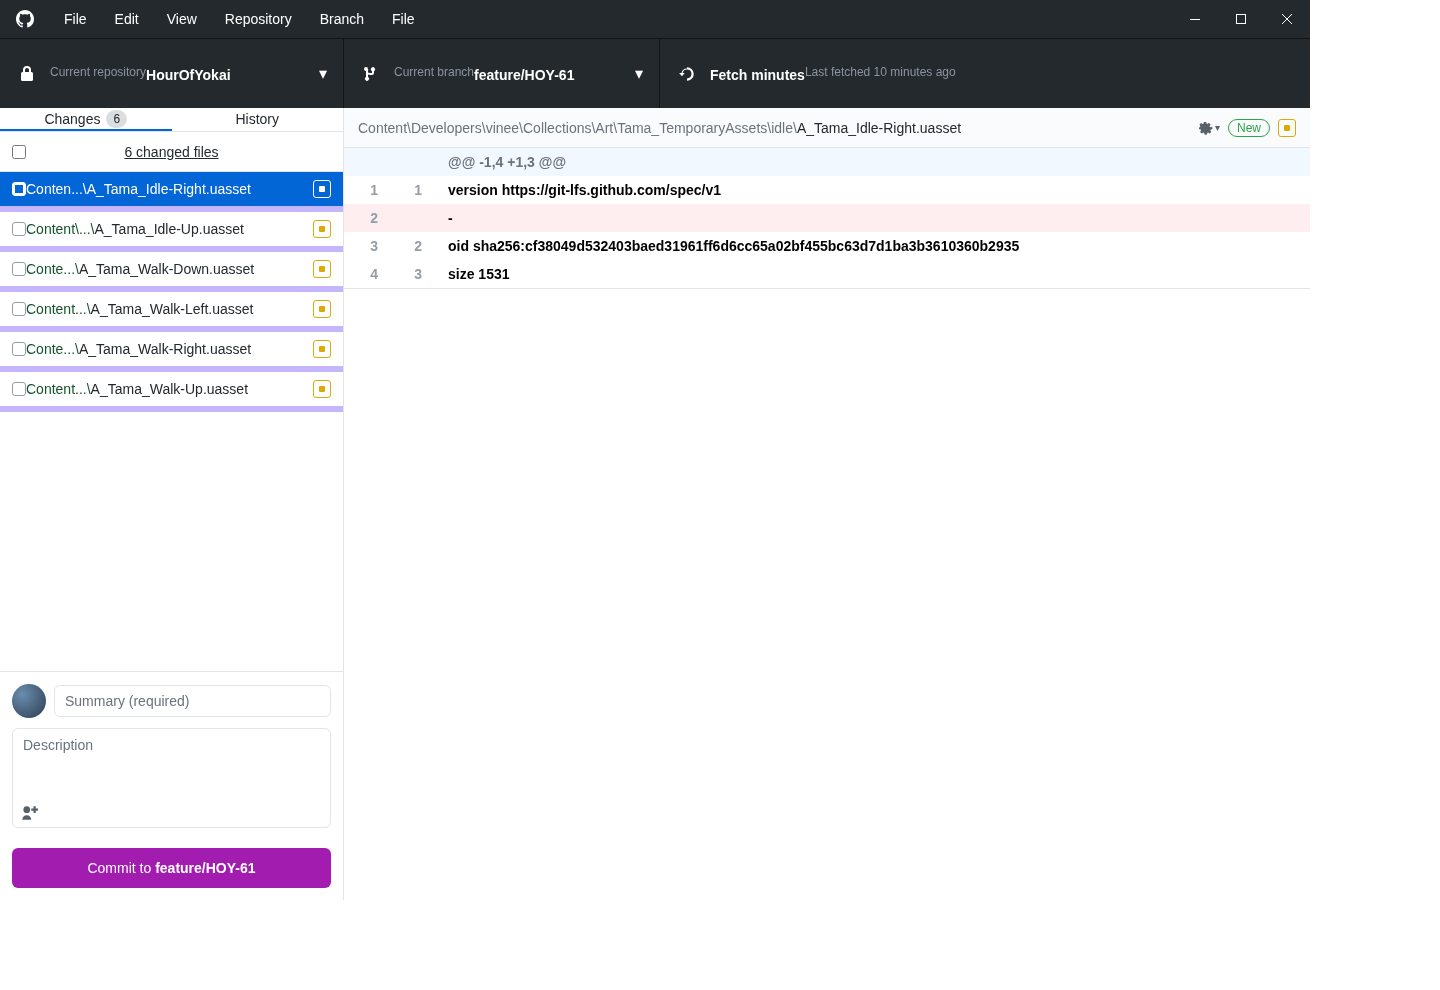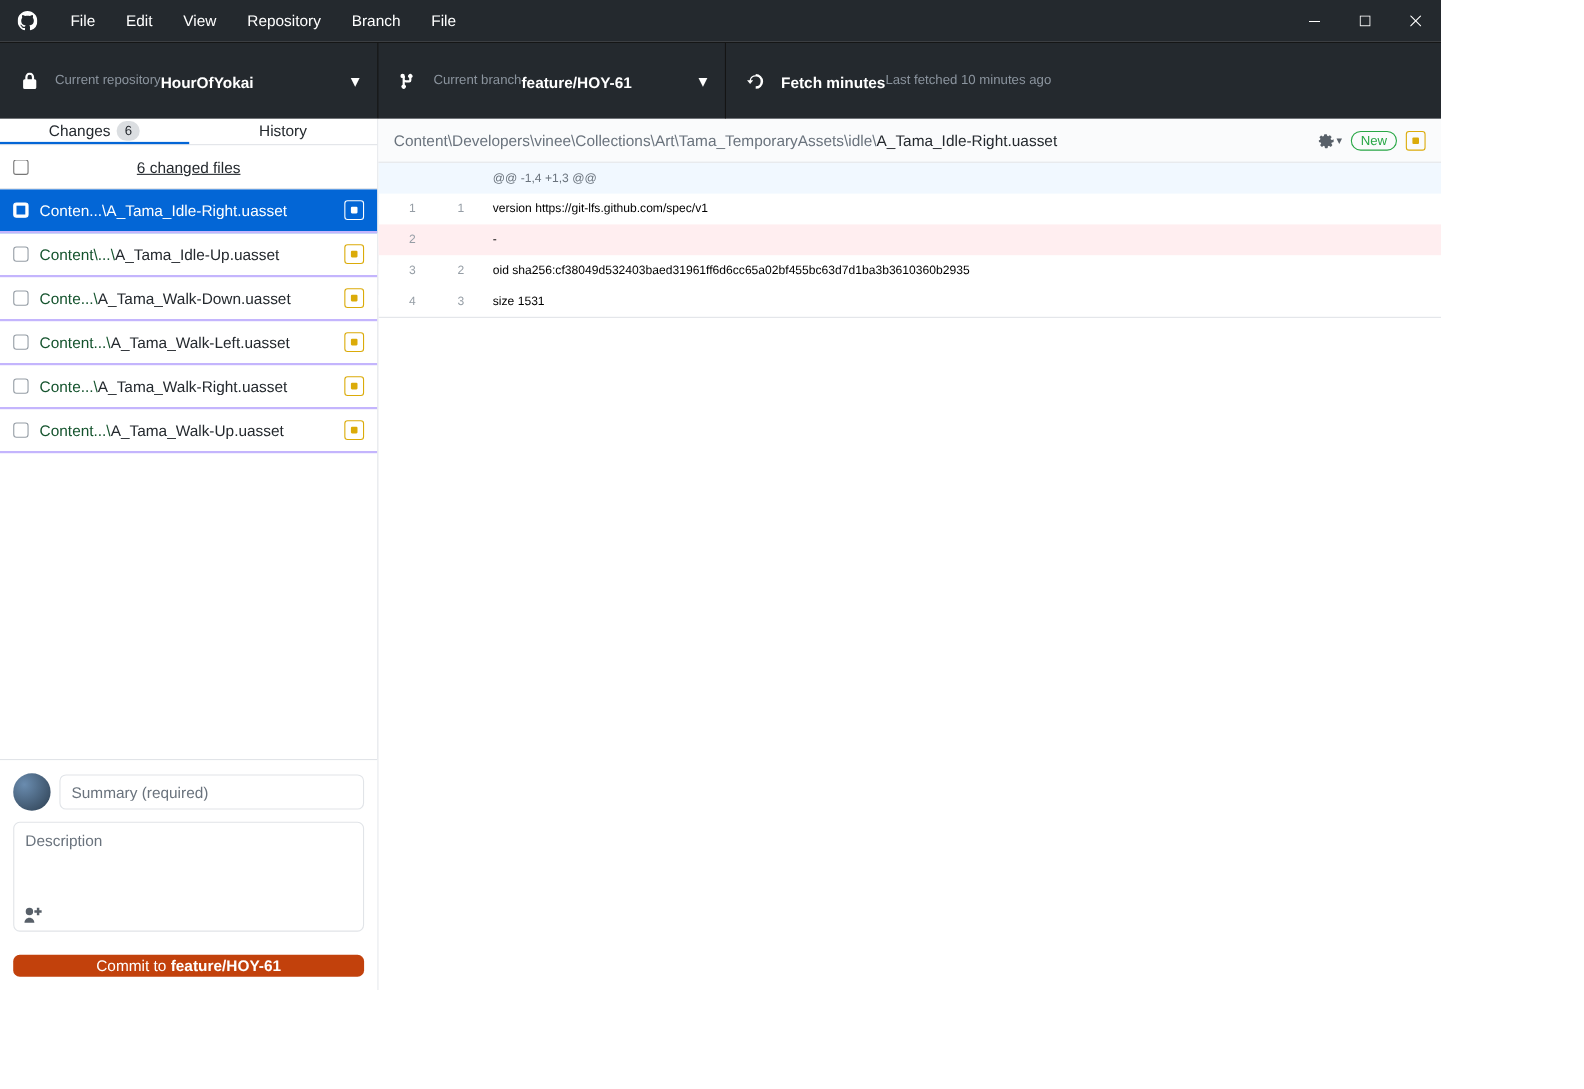--- a/index.html
+++ b/index.html
@@ -35,21 +35,21 @@
 .tab.active { border-bottom-color: #0366d6; font-weight: 400; }
 .tab .count-badge { background: #dbdee1; color: #24292e; border-radius: 10px; padding: 0 7px; font-size: 12px; margin-left: 6px; height: 18px; display:flex; align-items:center; }
 
 
 .changes-header { height: 40px; display: flex; align-items: center; padding: 0 12px; border-bottom: 1px solid #e1e4e8; font-size: 14px; color: #24292e; text-decoration: underline; }
 .changes-header input[type="checkbox"] { margin-right: 12px; width:14px; height:14px; }
 .changes-header .label { flex:1; text-align:center; margin-left:-26px; }
 
 
 .file-list { flex: 1; overflow-y: auto; }
-.file-row { height: 40px; display: flex; align-items: center; padding: 0 12px; border-bottom: 2px solid #c4b5fd; font-size: 14px; cursor: pointer; gap: 10px; }
+.file-row { height: 40px; display: flex; align-items: center; padding: 0 12px; border-bottom: 6px solid #c4b5fd; font-size: 14px; cursor: pointer; }
 .file-row .check-fake { width:14px; height:14px; border:1px solid #959da5; border-radius:3px; flex-shrink:0; }
 .file-row.selected .check-fake { background:#fff; border-color:#fff; position:relative; }
 .file-row.selected .check-fake::after { content:""; position:absolute; left:2px; top:2px; width:8px; height:8px; background:#0366d6; }
 .file-row .fname { flex: 1; white-space: nowrap; overflow: hidden; text-overflow: ellipsis; }
 .file-row .fname .dim { color: #14532d; }
 .file-row .fname .bright { color: #24292e; }
 .file-row .status-icon { width: 18px; height: 18px; border: 1px solid #dbab09; border-radius: 3px; display: flex; align-items: center; justify-content: center; flex-shrink: 0; }
 .file-row .status-icon .dot { width: 6px; height: 6px; background: #dbab09; border-radius: 1px; }
 .file-row.selected { background: #0366d6; color: #ffffff; }
 .file-row.selected .fname .dim, .file-row.selected .fname .bright { color: #ffffff; }
@@ -58,34 +58,34 @@
 
 
 .commit-form { border-top: 1px solid #e1e4e8; padding: 12px; background: #ffffff; }
 .commit-form .summary-row { display: flex; align-items: center; gap: 8px; margin-bottom: 10px; }
 .commit-form .avatar { width: 34px; height: 34px; border-radius: 50%; background: radial-gradient(circle at 30% 30%, #6a8caf, #2c3e50); flex-shrink:0; }
 .commit-form input[type="text"] { flex: 1; height: 32px; border: 1px solid #e1e4e8; border-radius: 6px; padding: 0 10px; font-size: 14px; }
 .commit-form input::placeholder, .commit-form textarea::placeholder { color: #6a737d; }
 .commit-form textarea { width: 100%; height: 100px; border: 1px solid #e1e4e8; border-radius: 6px; padding: 8px 10px; font-size: 14px; resize: none; margin-bottom: 0px; font-family: inherit; }
 .commit-form .desc-wrap { position: relative; margin-bottom: 16px; }
 .commit-form .coauthor { position: absolute; left: 8px; bottom: 6px; color: #586069; cursor: pointer; }
-.commit-form .commit-btn { width: 100%; height: 20px; background: #c2410c; color: #ffffff; border: none; border-radius: 6px; font-size: 14px; cursor: pointer; }
+.commit-form .commit-btn { width: 100%; height: 40px; background: #a21caf; color: #ffffff; border: none; border-radius: 6px; font-size: 14px; cursor: pointer; }
 .commit-form .commit-btn strong { font-weight: 600; }
 
 
 .diff-panel { flex: 1; display: flex; flex-direction: column; min-width: 0; }
 .diff-header { height: 40px; display: flex; align-items: center; padding: 0 14px; border-bottom: 1px solid #e1e4e8; background: #fafbfc; font-size: 14px; gap: 8px; }
 .diff-header .path { color: #6a737d; white-space: nowrap; overflow: hidden; text-overflow: ellipsis; flex: 1; }
 .diff-header .path .fname-strong { color: #24292e; }
 .diff-header .settings { cursor: pointer; color: #586069; display:flex; align-items:center; gap:2px; }
 .diff-header .new-badge { border: 1px solid #28a745; color: #28a745; border-radius: 10px; padding: 1px 8px; font-size: 12px; font-weight:500; }
 .diff-header .status-icon { width: 18px; height: 18px; border: 1px solid #dbab09; border-radius: 3px; display: flex; align-items: center; justify-content: center; }
 .diff-header .status-icon .dot { width: 6px; height: 6px; background: #dbab09; border-radius: 1px; }
 
-.diff-body { flex: 1; overflow: auto; font-family: ui-monospace, SFMono-Regular, Consolas, "Liberation Mono", Menlo, monospace; font-size: 11px; }
+.diff-body { flex: 1; overflow: auto; font-family: ui-monospace, SFMono-Regular, Consolas, "Liberation Mono", Menlo, monospace; font-size: 14px; font-weight: bold; }
 .diff-line { display: flex; min-height: 28px; align-items: center; border-bottom: 0; }
 .diff-line .gut { width: 44px; text-align: right; padding-right: 10px; color: #959da5; user-select: none; background: #fff; }
 .diff-line .marker { width: 4px; }
 .diff-line .content { flex: 1; padding: 4px 12px; white-space: pre; }
 .diff-line.hunk { background: #f1f8ff; color: #6a737d; }
 .diff-line.hunk .gut { background: #f1f8ff; }
 .diff-line.del { background: #ffeef0; }
 .diff-line.del .marker { background: #cb2431; }
 .diff-line.del .gut { background: #ffeef0; }
 .diff-line .marker-ctx { background: #d1d5da; }

